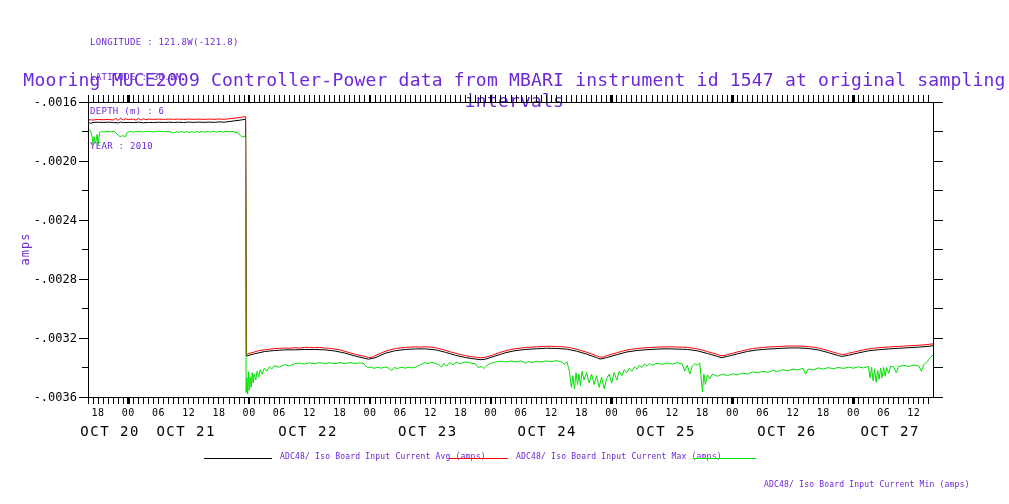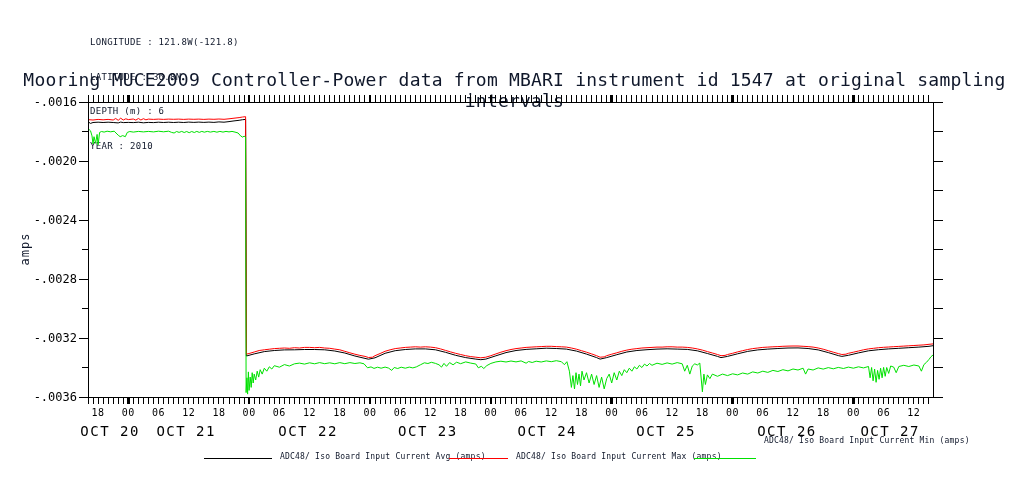--- a/index.html
+++ b/index.html
@@ -1,17 +1,17 @@
 <!DOCTYPE html>
 <html><head>
 <meta charset="utf-8">
 <style>
   html,body{margin:0;padding:0;background:#ffffff;}
   #screen{position:relative;width:1009px;height:504px;background:#ffffff;overflow:hidden;
-          font-family:"DejaVu Sans Mono","Liberation Mono",monospace;color:#0f172a;}
+          font-family:"DejaVu Sans Mono","Liberation Mono",monospace;color:#6d28d9;}
   #meta-block{position:absolute;left:90px;top:14px;font-size:9px;line-height:11.5px;letter-spacing:.3px;white-space:pre;}
   #chart-title{position:absolute;left:20px;right:0;top:69px;text-align:center;font-size:18px;letter-spacing:.2px;}
   #ylabel{position:absolute;left:25px;top:249px;transform:translate(-50%,-50%) rotate(-90deg);font-size:12px;letter-spacing:1px;}
   svg{position:absolute;left:0;top:0;}
   svg text{font-family:"DejaVu Sans Mono","Liberation Mono",monospace;fill:#000;}
   .ytick-label{font-size:12px;}
   .hour-label{font-size:10px;letter-spacing:.5px;}
   .date-label{font-size:14px;letter-spacing:1.5px;}
   .legend-swatch{position:absolute;height:1px;}
   .legend-text{position:absolute;font-size:8px;letter-spacing:.2px;white-space:pre;}
@@ -457,15 +457,15 @@
       <polyline points="89.0,119.7 93.0,120.0 98.1,119.4 103.1,119.8 108.1,119.4 113.2,120.0 115.7,118.5 118.2,120.3 120.7,118.2 123.3,120.0 125.8,118.8 128.3,119.6 133.3,119.0 135.8,120.1 138.4,118.5 140.9,120.0 143.4,118.7 145.9,119.8 148.4,119.1 153.5,119.4 158.5,119.1 163.5,119.4 168.6,119.1 173.6,119.3 178.6,119.1 183.7,119.4 188.7,119.1 193.8,119.3 198.8,119.1 203.8,119.4 208.9,119.1 213.9,119.3 218.9,119.0 224.0,119.3 229.0,118.8 234.0,118.2 239.1,117.6 242.6,117.0 245.6,116.7 246.4,354.2 249.1,353.5 254.2,352.0 259.2,350.5 264.3,349.8 269.3,349.2 274.3,348.6 279.4,348.3 284.4,348.0 289.4,348.3 294.5,347.7 299.5,348.0 304.5,347.4 309.6,347.4 314.6,347.7 319.6,347.4 324.7,348.0 329.7,348.3 334.8,349.1 339.8,349.8 344.8,351.3 349.9,352.8 354.9,354.2 359.9,355.4 365.0,356.4 368.5,357.5 372.5,357.2 375.0,355.7 380.1,353.5 385.1,351.3 390.1,349.8 395.2,348.6 400.2,348.0 405.3,347.4 410.3,347.1 415.3,346.8 420.4,347.1 425.4,346.8 430.4,347.1 435.5,347.7 440.5,348.9 445.5,350.4 450.6,351.9 455.6,353.3 460.6,354.5 465.7,355.7 470.7,356.6 475.8,357.2 480.8,357.8 485.8,357.2 490.9,355.7 495.9,353.9 500.9,352.2 506.0,350.7 511.0,349.5 516.0,348.6 521.1,348.0 526.1,347.4 531.1,347.1 536.2,346.8 541.2,346.6 546.3,346.3 551.3,346.3 556.3,346.6 561.4,346.8 566.4,347.1 571.4,348.0 576.5,349.2 581.5,350.7 586.5,352.2 591.6,353.9 596.6,355.7 600.1,357.2 604.2,356.9 606.7,355.7 611.7,354.2 616.8,352.8 621.8,351.3 626.8,350.1 631.9,349.2 636.9,348.6 641.9,348.0 647.0,347.7 652.0,347.4 657.0,347.1 662.1,347.1 667.1,346.8 672.1,346.8 677.2,347.1 682.2,347.1 687.3,347.4 692.3,348.0 697.3,348.9 702.4,350.1 707.4,351.6 712.4,353.0 717.5,354.5 721.0,355.7 725.0,355.4 727.5,354.5 732.6,353.3 737.6,351.9 742.6,350.7 747.7,349.5 752.7,348.6 757.8,348.0 762.8,347.4 767.8,347.1 772.9,346.8 777.9,346.6 782.9,346.3 788.0,346.1 793.0,346.0 798.0,346.0 803.1,346.3 808.1,346.6 813.1,347.1 818.2,348.0 823.2,349.2 828.3,350.7 833.3,352.2 838.3,353.6 841.9,354.5 845.9,354.2 848.4,353.3 853.4,352.2 858.5,351.0 863.5,349.8 868.5,348.9 873.6,348.3 878.6,347.7 883.6,347.3 888.7,347.0 893.7,346.7 898.8,346.4 903.8,346.1 908.8,345.8 913.9,345.5 918.9,345.2 923.9,344.9 929.0,344.3 933.0,343.9" fill="none" stroke="#ff0000" stroke-width="1"></polyline>
       <polyline points="89.0,129.4 90.5,130.8 92.0,135.9 93.0,144.0 94.0,136.7 95.6,143.3 97.1,134.4 98.1,144.8 99.6,132.4 101.6,131.5 104.1,132.1 107.1,131.2 110.7,131.8 114.2,131.2 118.2,135.2 120.2,136.7 122.7,135.6 125.3,136.7 127.3,132.4 129.8,131.5 133.3,132.1 138.4,131.4 143.4,131.9 148.4,131.4 153.5,131.9 158.5,131.2 163.5,131.8 168.6,131.2 171.6,132.4 174.1,133.0 176.6,131.5 179.1,132.4 181.7,131.4 184.2,132.5 186.7,131.5 189.2,132.7 191.7,131.5 194.3,132.5 196.8,131.4 199.3,132.4 201.8,131.4 204.3,132.2 207.3,131.4 210.4,132.1 213.9,131.4 216.9,132.2 219.9,131.4 223.0,132.1 226.0,131.4 229.0,131.9 232.0,131.4 235.0,132.1 238.1,133.0 240.6,135.9 242.6,137.1 244.1,136.2 245.6,137.1 246.1,392.6 246.9,377.8 247.6,394.1 248.4,371.9 249.1,390.4 250.2,377.1 251.2,387.4 252.2,372.7 253.2,383.0 254.2,374.1 255.7,380.0 257.2,371.2 258.7,377.1 260.2,369.7 262.2,374.1 264.3,368.2 266.8,371.2 269.3,366.8 271.8,369.0 274.3,365.7 279.4,367.2 284.4,364.6 289.4,366.0 294.5,363.8 299.5,363.1 304.5,364.1 309.6,362.8 314.6,363.8 319.6,362.6 324.7,363.7 329.7,362.8 334.8,363.8 339.8,362.6 344.8,363.7 349.9,362.6 354.9,363.5 359.9,362.8 364.0,363.8 367.5,367.8 371.0,366.9 374.0,368.4 377.6,367.2 381.1,368.2 385.1,367.1 388.6,368.1 391.7,370.4 394.2,367.5 397.7,368.5 401.2,367.2 405.3,368.2 409.3,367.1 412.8,367.9 416.3,366.9 420.4,364.8 424.4,362.8 427.9,363.5 431.4,362.3 435.5,363.4 439.0,364.8 441.5,367.1 444.0,363.4 446.5,366.3 449.6,362.6 453.1,364.8 456.6,362.2 460.6,363.7 465.7,361.9 470.7,363.1 475.8,364.0 478.3,367.8 481.3,366.3 483.8,368.5 486.8,365.6 490.9,363.4 495.9,361.9 500.9,361.2 506.0,362.0 511.0,361.0 516.0,361.9 521.1,360.9 526.1,363.2 528.6,361.5 532.2,362.5 536.2,361.2 541.2,362.0 546.3,360.9 551.3,361.7 556.3,360.7 561.4,361.7 564.4,364.7 566.9,361.7 569.4,371.2 571.4,387.4 572.9,375.6 574.5,388.9 576.0,372.7 577.5,384.5 579.0,374.1 580.5,385.9 582.0,371.2 584.0,380.0 586.5,372.7 589.1,383.0 591.6,374.1 594.1,384.5 596.6,375.6 599.1,387.4 601.6,377.1 604.2,388.9 606.7,378.6 609.2,374.1 611.7,383.0 614.2,372.7 616.8,380.0 619.3,371.2 621.8,375.6 624.3,369.7 626.8,372.7 629.3,368.2 631.9,371.2 634.4,366.8 636.9,369.0 639.4,365.3 641.9,367.5 644.5,364.1 647.0,366.0 649.5,363.5 652.0,365.3 657.0,363.2 662.1,364.4 667.1,362.9 672.1,364.1 677.2,362.6 682.2,363.8 684.7,371.2 687.3,365.3 689.8,374.1 692.3,366.0 694.8,363.8 697.3,365.0 699.8,363.1 702.4,391.8 703.9,374.1 705.4,384.5 707.4,374.9 709.9,378.6 712.4,374.1 717.5,376.3 722.5,374.1 727.5,375.6 732.6,373.8 737.6,374.9 742.6,373.0 747.7,374.1 752.7,371.9 757.8,373.0 762.8,371.2 767.8,372.4 772.9,370.4 777.9,371.5 782.9,369.7 788.0,370.9 793.0,369.0 798.0,370.0 803.1,368.2 805.6,374.1 808.1,369.0 813.1,370.0 818.2,367.9 823.2,369.1 828.3,367.6 833.3,368.8 838.3,367.4 843.4,368.5 848.4,367.1 853.4,368.2 858.5,366.8 863.5,367.9 868.5,366.5 870.1,377.8 871.6,367.5 873.1,380.8 874.6,369.0 876.1,382.3 877.6,370.4 879.1,379.3 880.6,368.2 882.1,377.8 883.6,367.4 885.2,376.3 886.7,367.5 888.7,373.4 890.7,366.0 893.7,367.1 896.2,372.7 898.8,366.5 903.8,365.3 908.8,366.5 913.9,365.0 918.9,366.0 921.4,371.2 923.9,364.6 926.5,362.3 929.0,359.4 931.0,356.7 933.0,355.0" fill="none" stroke="#00e100" stroke-width="1"></polyline>
     </svg>
 
   <div id="legend">
       <span class="legend-swatch" style="left: 204px; top: 458px; width: 68px; background: rgb(0, 0, 0);"></span>
       <span class="legend-text" style="left: 280px; top: 452px;">ADC48/ Iso Board Input Current Avg (amps)</span>
       <span class="legend-swatch" style="left: 449px; top: 458px; width: 59px; background: rgb(255, 0, 0);"></span>
       <span class="legend-text" style="left: 516px; top: 452px;">ADC48/ Iso Board Input Current Max (amps)</span>
       <span class="legend-swatch" style="left: 694px; top: 458px; width: 62px; background: rgb(0, 225, 0);"></span>
-      <span class="legend-text" style="left: 764px; top: 436px;">ADC48/ Iso Board Input Current Min (amps)</span>
+      <span class="legend-text" style="left: 764px; top: 480px;">ADC48/ Iso Board Input Current Min (amps)</span>
     </div>
 </div>
 
 </body></html>

